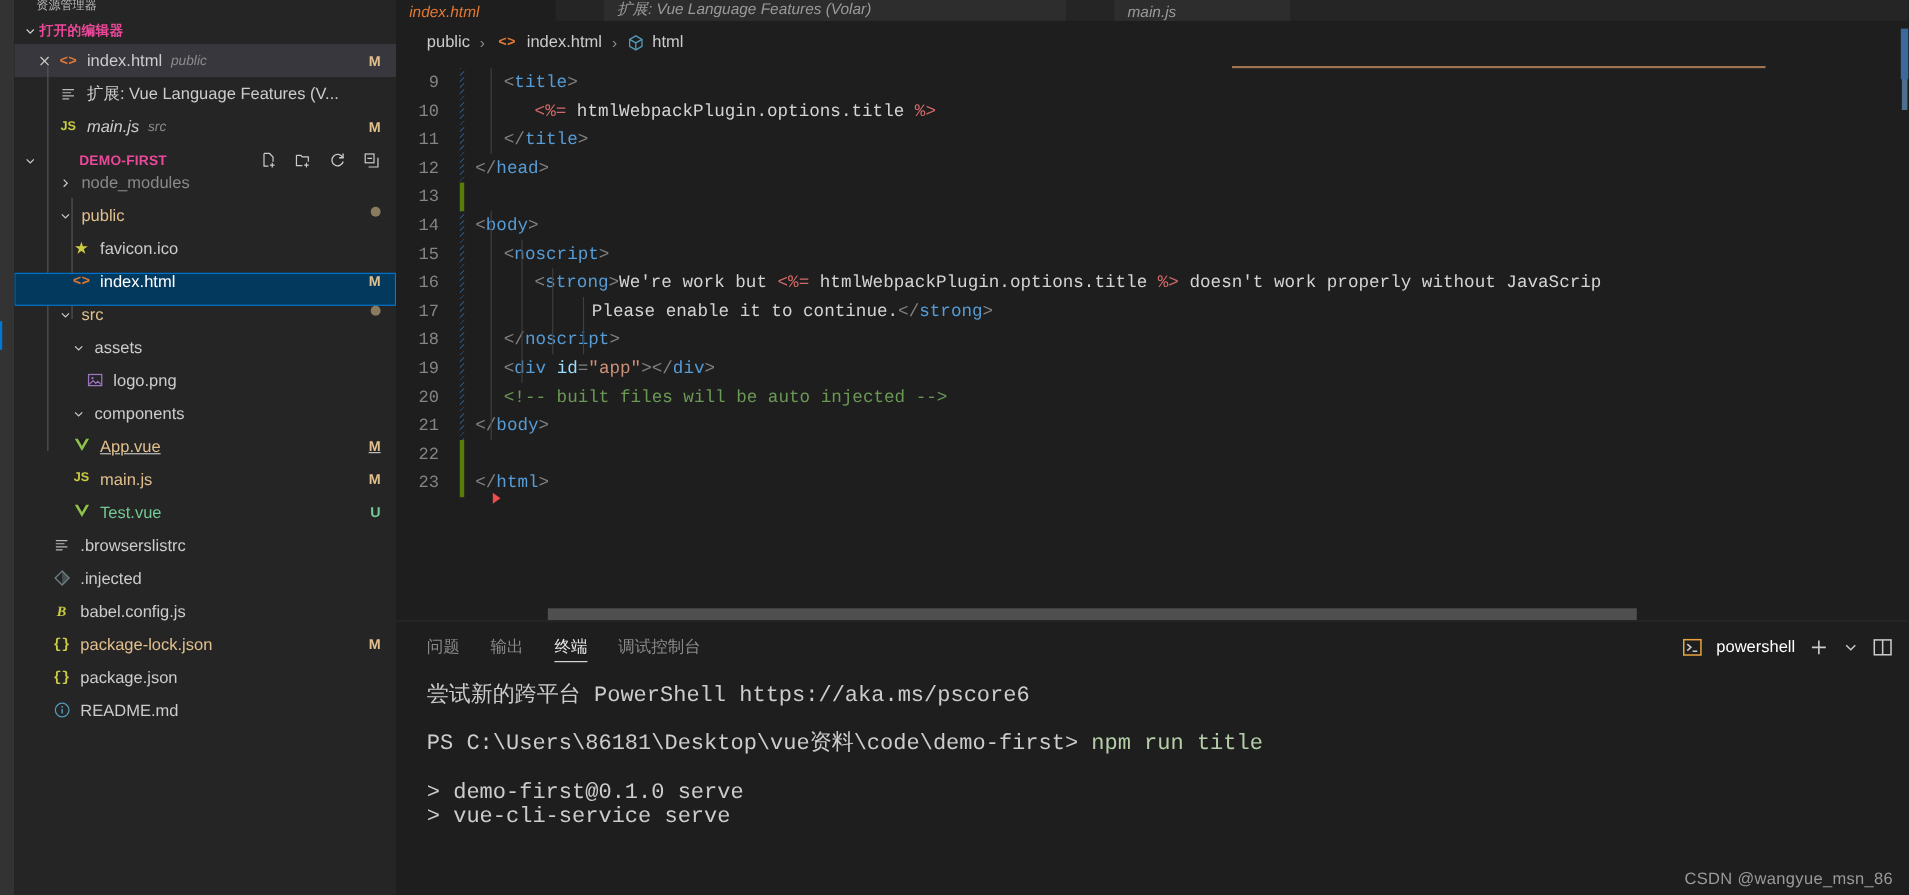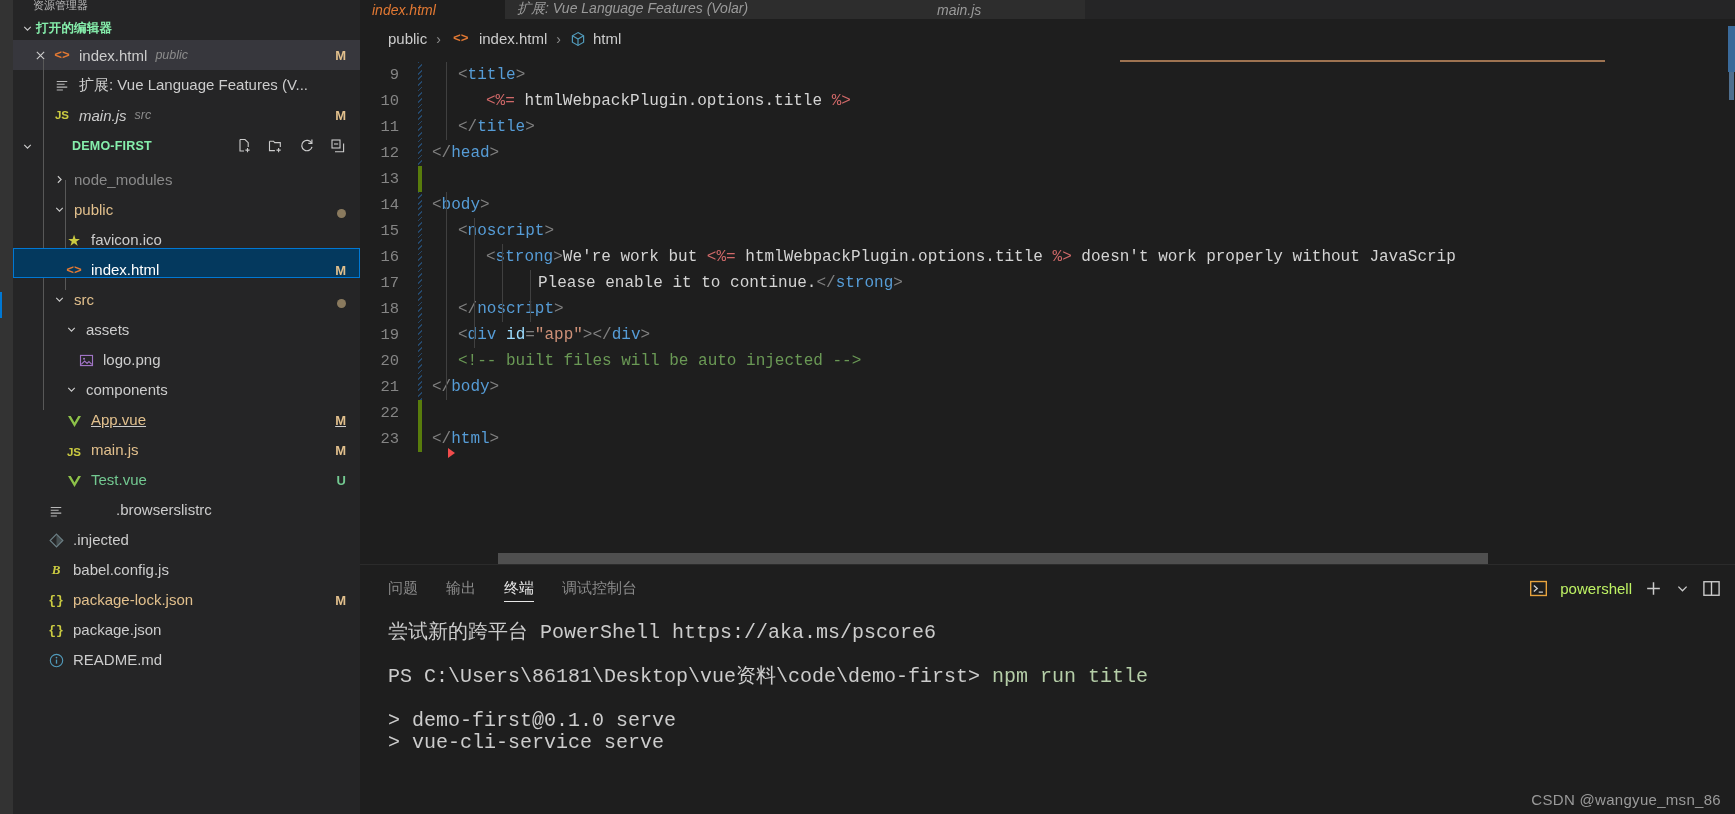--- a/index.html
+++ b/index.html
@@ -32,21 +32,21 @@
     position: relative;
     overflow: hidden;
   }
   .sb-titlebar {
     height: 16px; color: #bbbbbb; font-size: 11px;
     padding-left: 20px; line-height: 10px; overflow: hidden;
   }
   
   .section-header {
     height: 24px; display: flex; align-items: center;
-    font-size: 12.5px; font-weight: bold; color: #86efac;
+    font-size: 12.5px; font-weight: bold; color: #ec4899;
     letter-spacing: .2px; padding-left: 6px;
   }
   .twisty {
     width: 17px; height: 17px; flex: 0 0 17px;
     display: flex; align-items: center; justify-content: center;
     color: #cccccc;
   }
   .twisty svg { display: block; }
   .section-actions {
     margin-left: auto; display: flex; align-items: center;
@@ -83,21 +83,21 @@
   .oe-name { margin-left: 6px; color: #cccccc; }
   .oe-name.italic { font-style: italic; }
   .oe-desc { margin-left: 8px; font-size: 12.5px; color: #8c8c8c; font-style: italic; }
   .oe-ext { margin-left: 6px; color: #cccccc; overflow: hidden; text-overflow: ellipsis; }
   .badge-m { margin-left: auto; color: #e2c08d; font-size: 13px; font-weight: bold; }
   .badge-u { margin-left: auto; color: #73c991; font-size: 13px; font-weight: bold; }
 
   
   .tree { flex: 1; overflow: hidden; }
   .trow {
-    height: 30px; display: flex; align-items: flex-end;
+    height: 30px; display: flex; align-items: flex-start;
     font-size: 15px; color: #cccccc; padding-right: 14px;
     white-space: nowrap; position: relative;
   }
   .trow.selected {
     background: #04395e;
     outline: 1px solid #0078d4; outline-offset: -1px;
     color: #ffffff;
   }
   .tname { margin-left: 6px; }
   .tname.dim { color: #8a8a8a; }
@@ -112,21 +112,21 @@
   
   .main { flex: 1; display: flex; flex-direction: column; height: 814px; min-width: 0; position: relative; }
 
   
   .tabs { height: 19px; background: #252526; display: flex; position: relative; overflow: hidden; flex: 0 0 19px; }
   .tab {
     display: flex; align-items: flex-end; padding: 0 12px 1px 12px;
     font-size: 14px; color: #8a7c6a; white-space: nowrap; position: relative;
   }
   .tab.active { background: #1e1e1e; color: #e37933; }
-  .tab.inactive { background: #2d2d2d; color: #9a9a9a; }
+  .tab.inactive { background: #2d2d2d; color: #9a9a9a; margin-left: 44px; }
   .tab .tlabel { font-style: italic; }
 
   
   .breadcrumbs {
     height: 39px; background: #1e1e1e; display: flex; align-items: center;
     padding-left: 28px; font-size: 15px; color: #a9a9a9; gap: 0; flex: 0 0 39px;
   }
   .bc-item { display: flex; align-items: center; gap: 7px; color: #cccccc; }
   .bc-sep { margin: 0 9px; color: #8c8c8c; font-size: 14px; }
   .bc-icon { display: flex; align-items: center; }
@@ -195,21 +195,21 @@
   }
   .ptab.active { color: #e7e7e7; }
   .ptab.active::after {
     content: ""; position: absolute; left: 0; right: 0; bottom: 10px;
     height: 1.5px; background: #e7e7e7;
   }
   .panel-actions {
     margin-left: auto; display: flex; align-items: center;
     gap: 12px; padding-right: 14px; color: #cccccc;
   }
-  .shell-name { font-size: 15px; color: #bef264; }
+  .shell-name { font-size: 15px; color: #ffffff; }
   .pa-icon { display: flex; align-items: center; justify-content: center; }
 
   .terminal {
     flex: 1; padding: 10px 0 0 28px; overflow: hidden;
     font-family: "Liberation Mono", monospace; font-size: 20px;
     color: #cccccc; min-height: 0;
   }
   .tline { height: 22px; line-height: 22px; white-space: pre; }
   .t-green { color: #b5cea8; }
 
@@ -404,21 +404,21 @@
         <span class="ficon vue">
           <svg width="15" height="13" viewBox="0 0 16 14">
               <path d="M1 1h3l4 7 4-7h3L8 13z" fill="currentColor"></path>
               <path d="M4.6 1h2.2L8 3.2 9.2 1h2.2L8 7z" fill="#1e1e1e"></path>
             </svg>
         </span>
         <span class="tname green">Test.vue</span>
         <span class="badge-u">U</span>
       </div>
 
-      <div class="trow" style="padding-left:32px;gap:43px;">
+      <div class="trow" style="padding-left:32px;">
         <span class="ficon lines">
           <svg width="14" height="14" viewBox="0 0 16 16">
               <path d="M2 4h12M2 7.2h9M2 10.4h12M2 13.6h7" stroke="currentColor" stroke-width="1.2" fill="none"></path>
             </svg>
         </span>
         <span class="tname">.browserslistrc</span>
       </div>
 
       <div class="trow" style="padding-left:32px;">
         <span class="ficon git">

